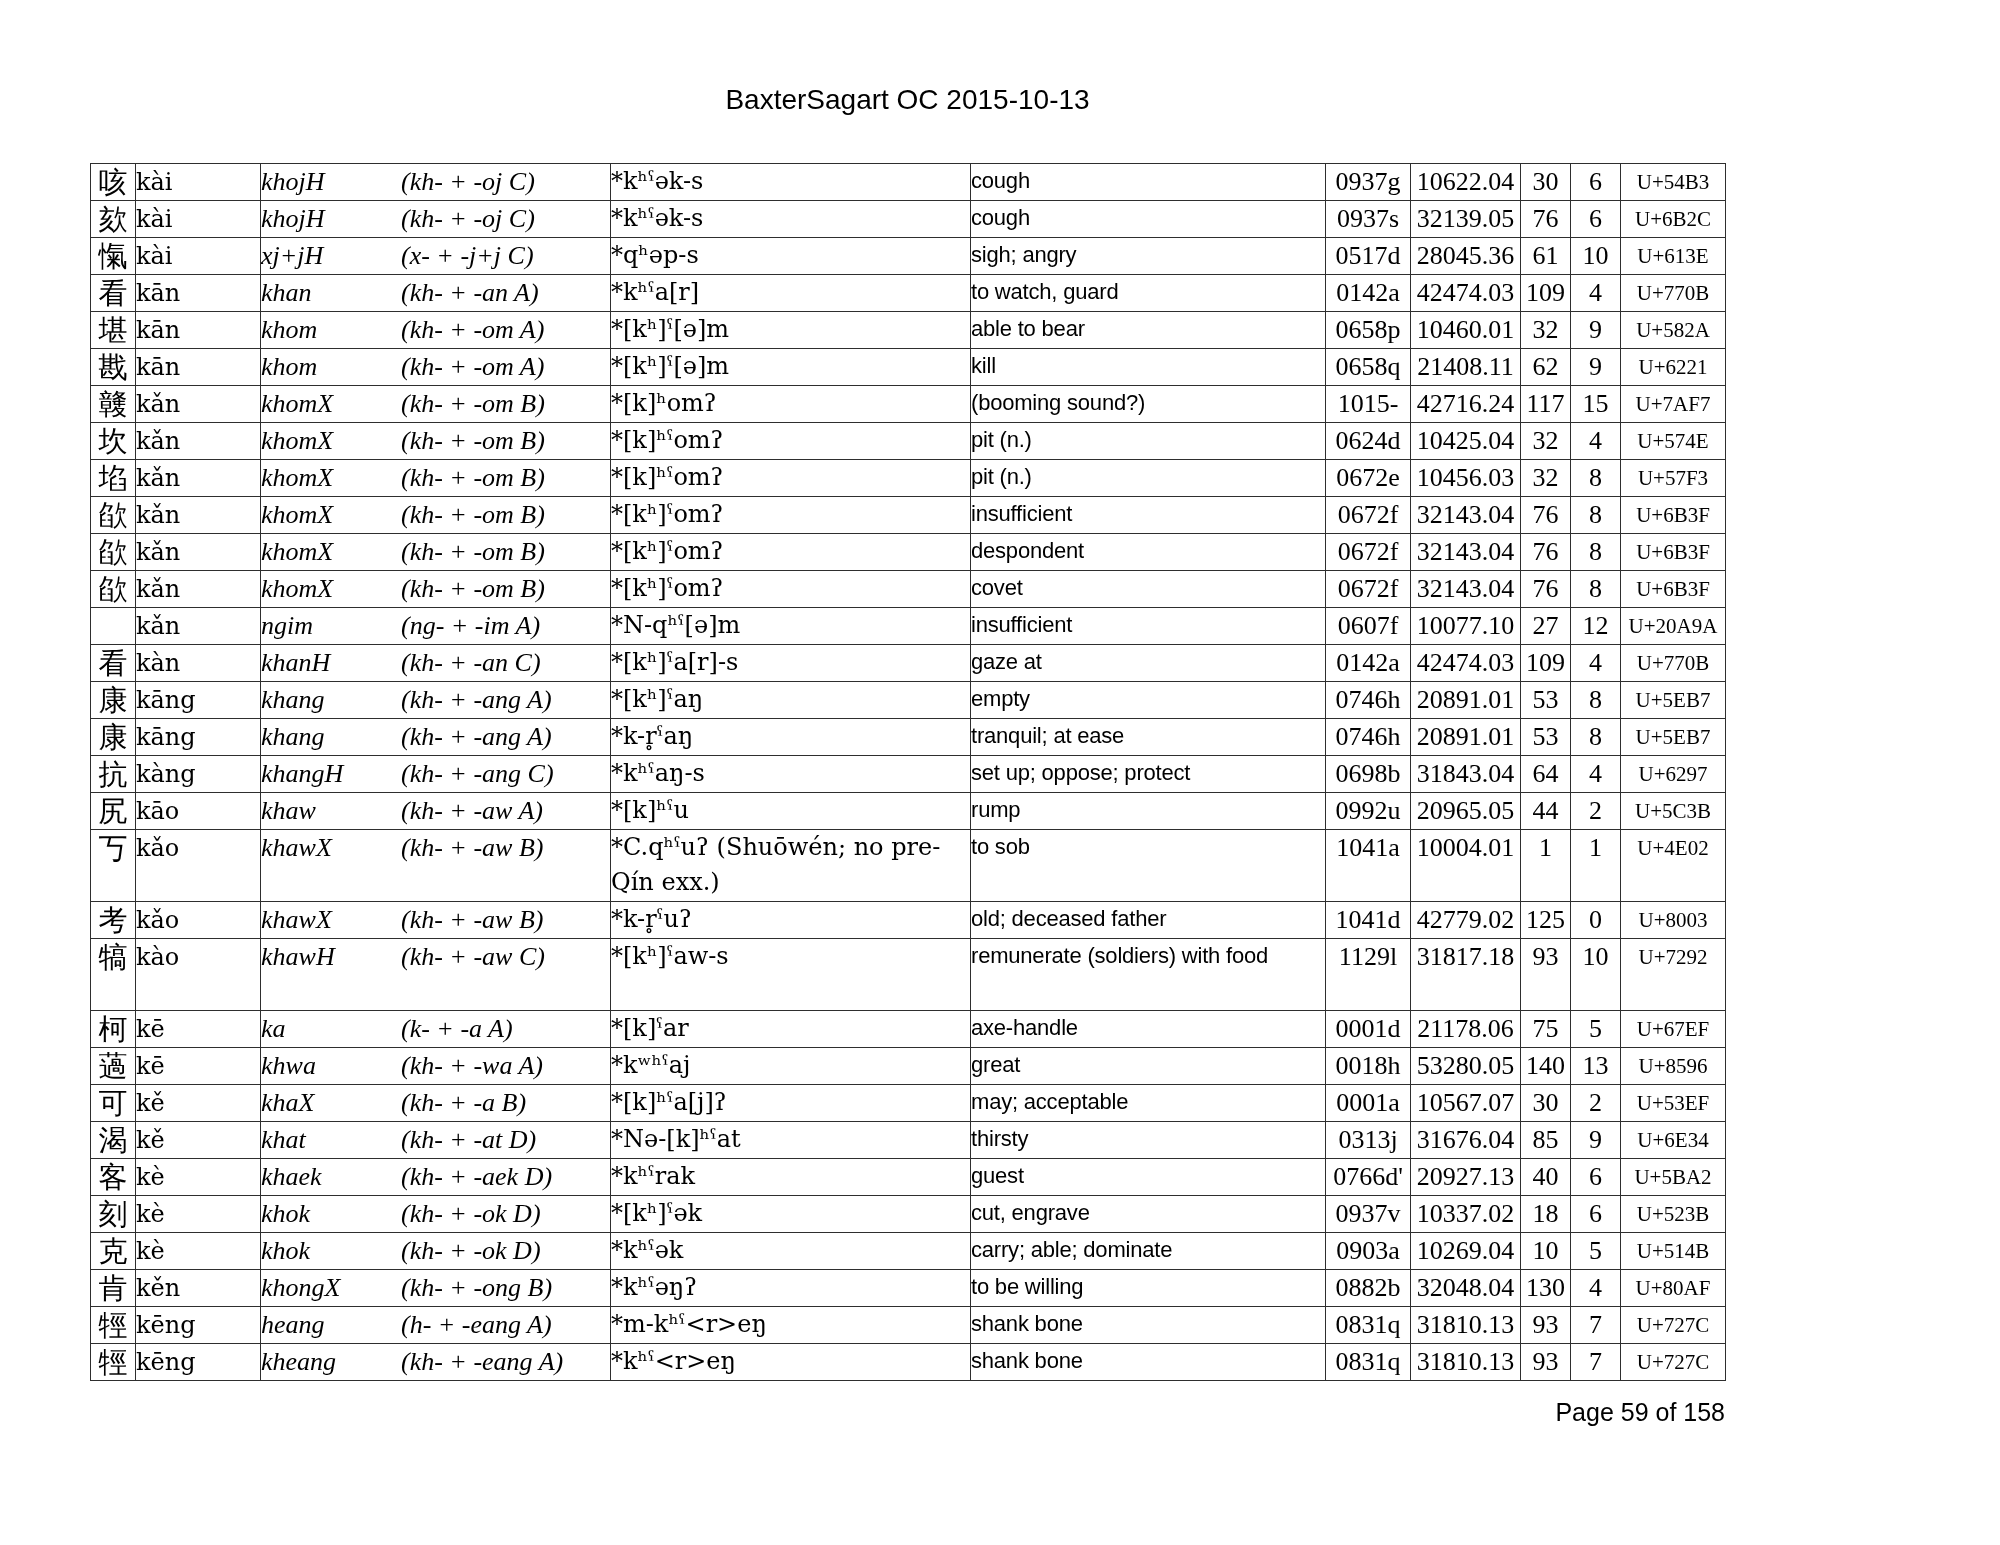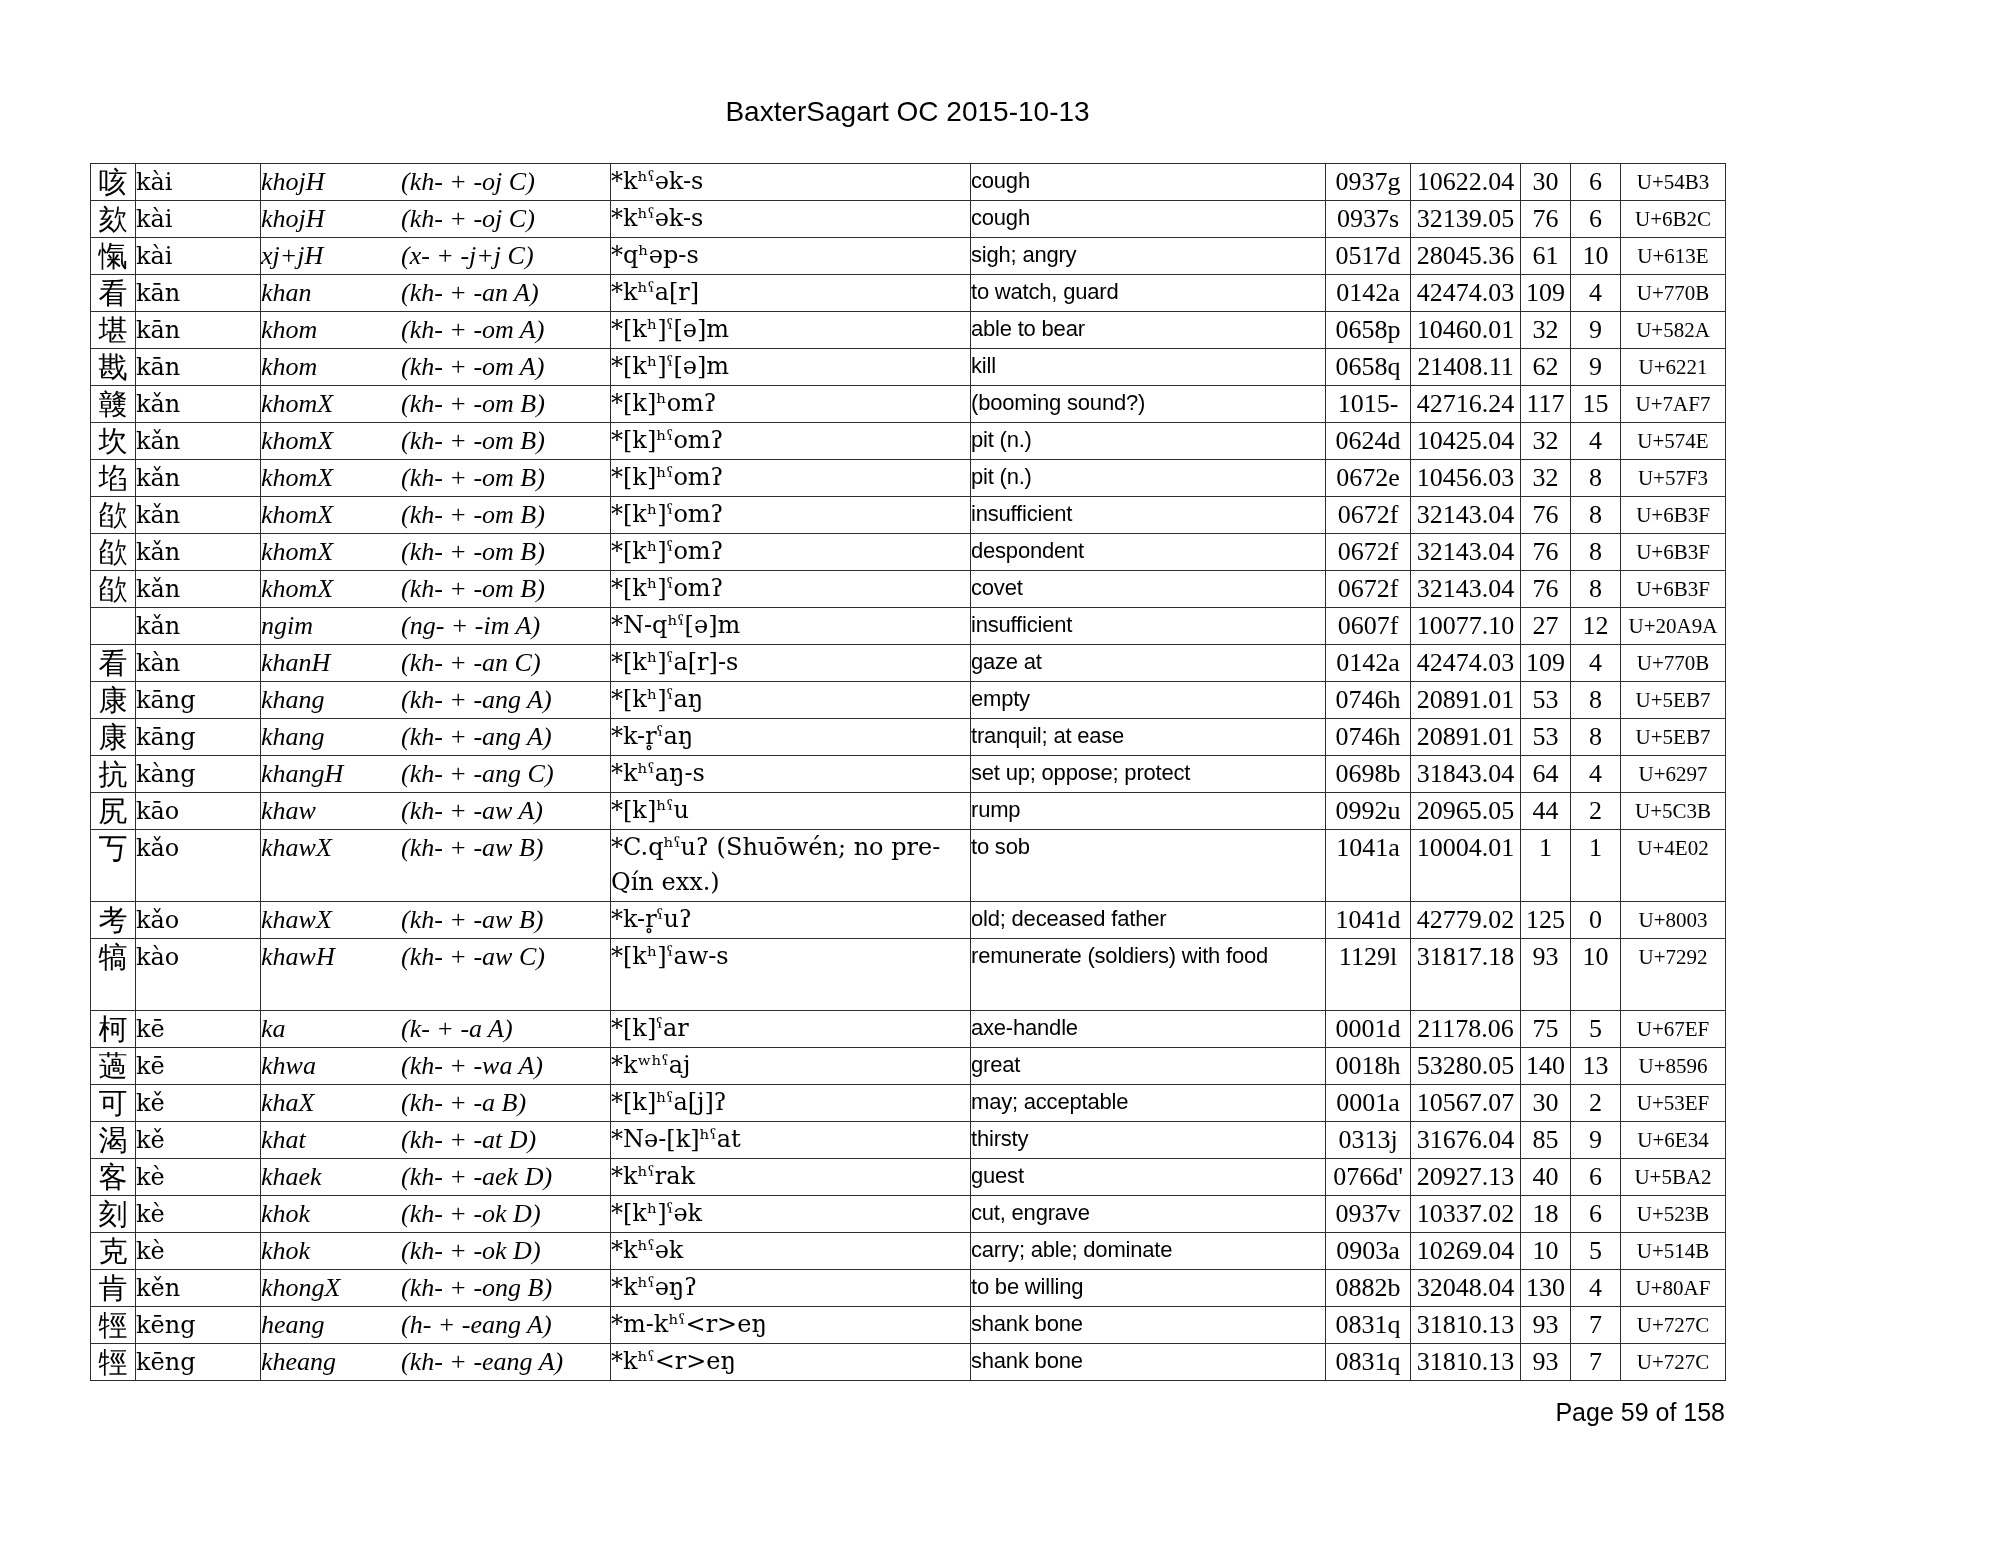--- a/index.html
+++ b/index.html
@@ -4,21 +4,21 @@
 <style>
   * { box-sizing: border-box; }
   html, body { margin: 0; padding: 0; }
   body {
     width: 2000px; height: 1545px;
     background: #ffffff; color: #000;
     position: relative;
     font-family: "Liberation Serif", serif;
   }
   .title {
-    position: absolute; top: 96px; left: 90px; width: 1635px;
+    position: absolute; top: 84px; left: 90px; width: 1635px;
     text-align: center;
     font-family: "Liberation Sans", sans-serif;
     font-size: 28px;
   }
   table.oc {
     position: absolute; top: 163px; left: 90px;
     width: 1635px;
     border-collapse: collapse; table-layout: fixed;
   }
   table.oc td {

